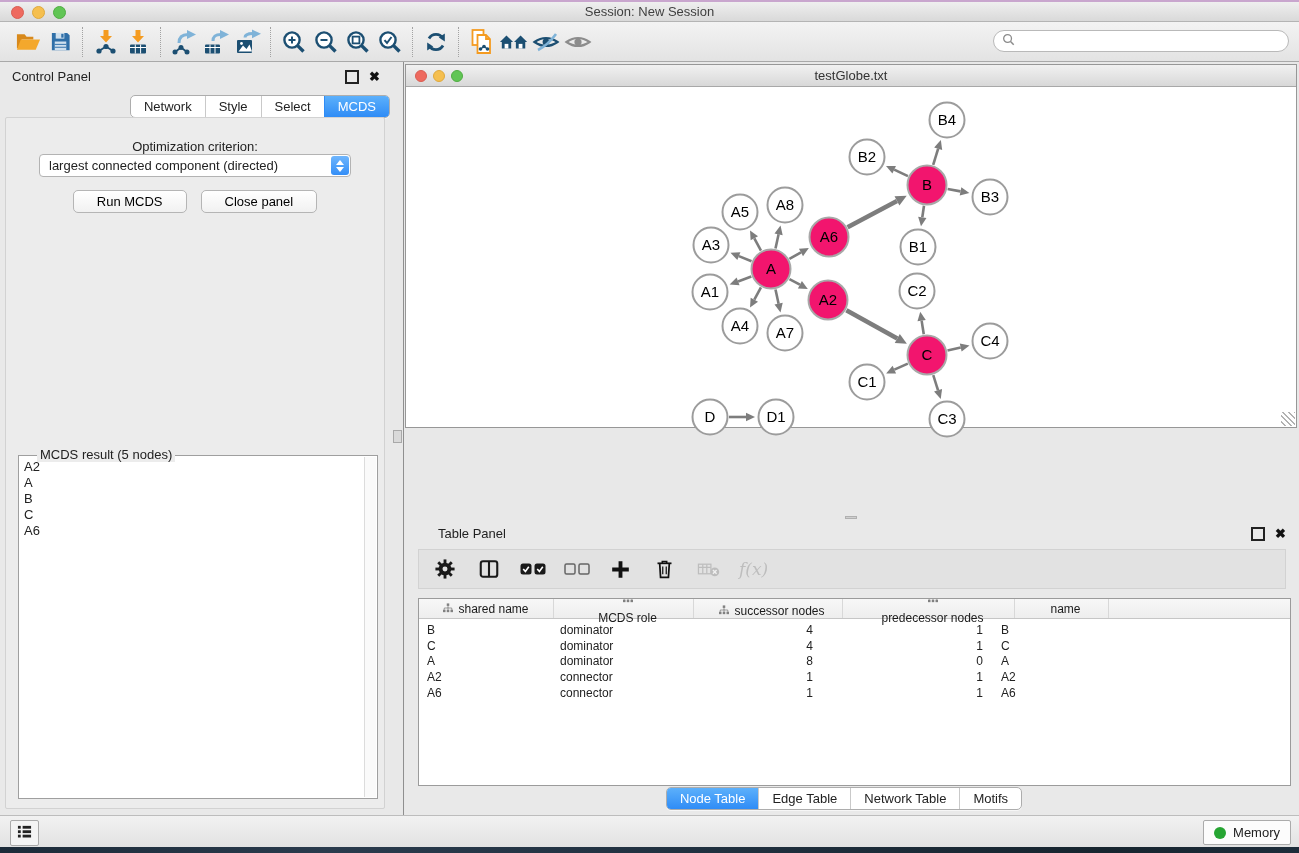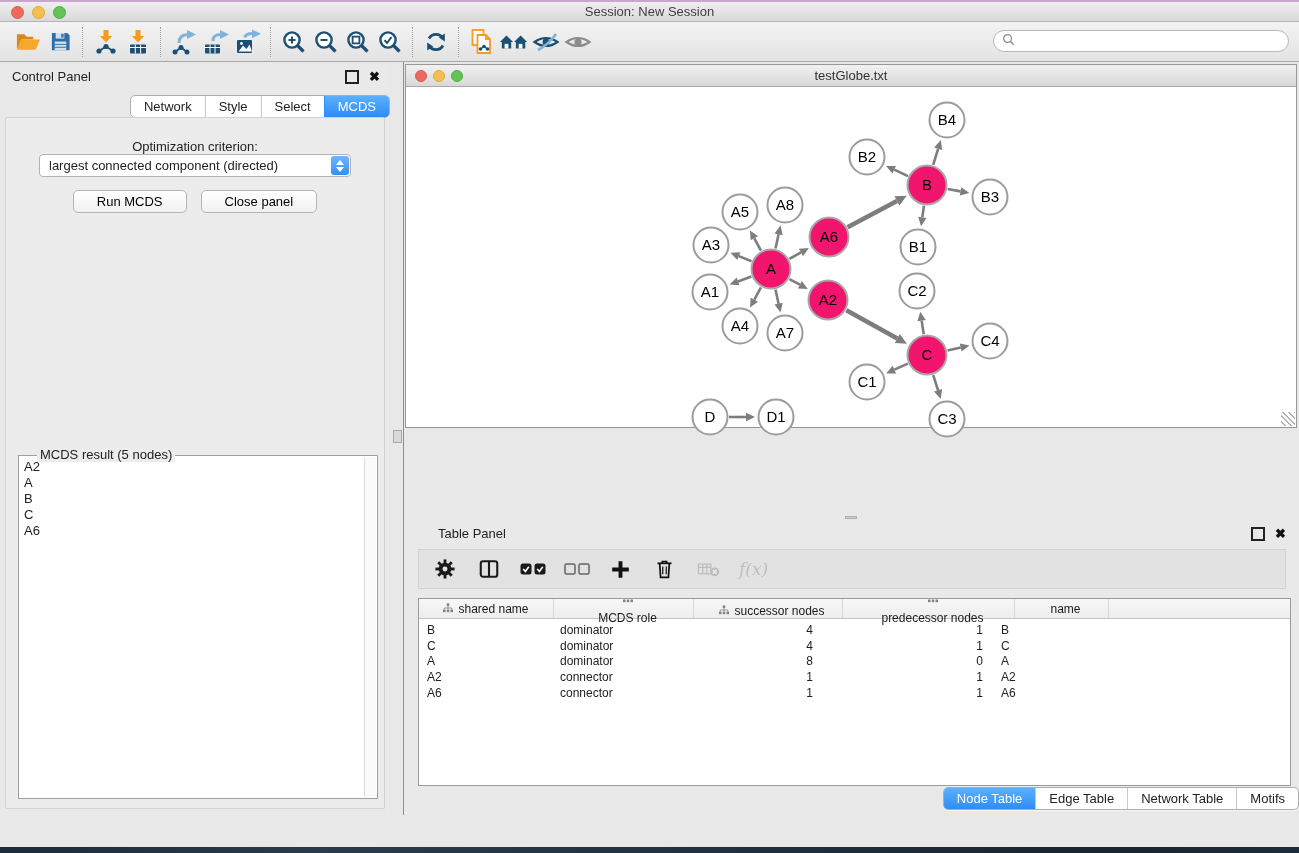--- a/index.html
+++ b/index.html
@@ -91,21 +91,21 @@
   .fx{font-family:"DejaVu Serif",serif;font-style:italic;font-size:17px;color:#9a9a9a;}
 
   .tp-table{position:absolute;top:78px;left:13px;right:8px;height:188px;background:#fff;
             border:1px solid #9b9b9b;box-sizing:border-box;overflow:hidden;}
   .thead{display:flex;height:20px;background:linear-gradient(#f7f7f7,#eeeeee);border-bottom:1px solid #c6c6c6;box-sizing:border-box;gap:8px;}
   .th{display:flex;align-items:center;justify-content:center;gap:5px;font-size:12px;color:#1a1a1a;
       border-right:1px solid #d8d8d8;box-sizing:border-box;flex:0 0 auto;}
   .tbody{padding-top:3px;}
   .trow{display:flex;height:15.7px;align-items:center;}
   .td{box-sizing:border-box;font-size:12px;white-space:nowrap;flex:0 0 auto;}
-  .tp-tabs{position:absolute;top:267px;left:0;right:0;display:flex;justify-content:flex-end;}
+  .tp-tabs{position:absolute;top:267px;left:0;right:16px;display:flex;justify-content:center;}
 
   
   .status-bar{position:absolute;left:0;top:815px;width:100%;height:32px;
               background:linear-gradient(#f2f2f2,#e2e2e2);border-top:1px solid #bdbdbd;box-sizing:border-box;}
   .list-btn{position:absolute;left:10px;top:4px;width:27px;height:24px;background:#f4f4f4;
             border:1px solid #aaaaaa;border-radius:2px;display:flex;align-items:center;justify-content:center;}
   .memory-btn{position:absolute;right:8px;top:4px;height:23px;padding:0 10px;background:#fcfcfc;
               border:1px solid #ababab;border-radius:2px;display:flex;align-items:center;gap:7px;font-size:13px;}
   .mem-dot{width:12px;height:12px;border-radius:50%;background:#26a532;}
   .bottom-strip{position:absolute;left:0;top:847px;width:100%;height:6px;
@@ -665,14 +665,34 @@
     <div class="tp-tabs">
       <div class="seg">
           <div class="s active">Node Table</div>
           <div class="s">Edge Table</div>
           <div class="s">Network Table</div>
           <div class="s">Motifs</div>
         </div>
     </div>
   </div>
 
+  <div class="status-bar">
+    <div class="list-btn">
+      <span>
+        <svg width="17" height="15" viewBox="0 0 18 16">
+            <g fill="#222">
+              <rect x="2" y="2" width="3" height="3"></rect>
+              <rect x="2" y="6.7" width="3" height="3"></rect>
+              <rect x="2" y="11.4" width="3" height="3"></rect>
+              <rect x="7" y="2" width="9" height="3"></rect>
+              <rect x="7" y="6.7" width="9" height="3"></rect>
+              <rect x="7" y="11.4" width="9" height="3"></rect>
+            </g>
+          </svg>
+      </span>
+    </div>
+    <div class="memory-btn">
+      <div class="mem-dot"></div>
+      <span>Memory</span>
+    </div>
+  </div>
   <div class="bottom-strip"></div>
 </div>
 
 </body></html>

